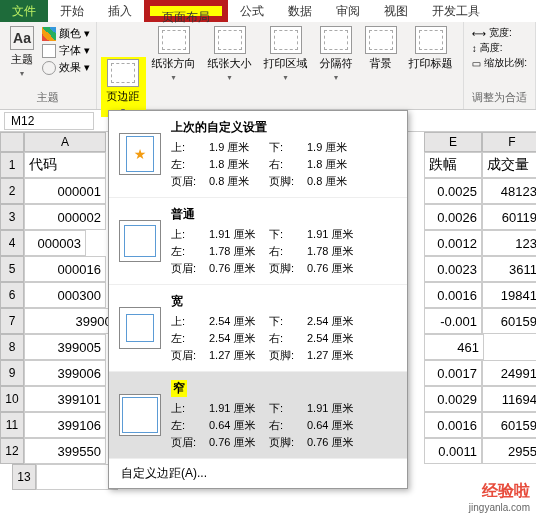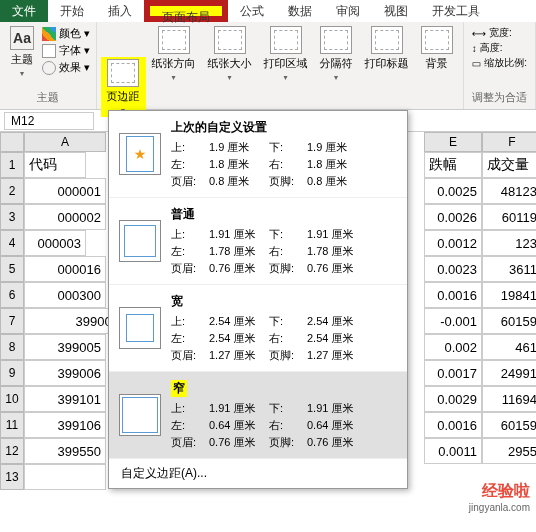--- a/index.html
+++ b/index.html
@@ -1,18 +1,18 @@
 <!DOCTYPE html>
 <html><head>
 <meta charset="utf-8">
 <style>
 * { margin: 0; padding: 0; box-sizing: border-box; }
 body { font-family: "Microsoft YaHei", Arial, sans-serif; font-size: 12px; background: #fff; width: 536px; height: 532px; overflow: hidden; position: relative; }
 .menubar { display: flex; background: #fff; height: 22px; }
-.menubar .file { background: #1e6b3a; color: #ffffff; padding: 3px 12px; font-size: 12px; }
+.menubar .file { background: #1e6b3a; color: #bef264; padding: 3px 12px; font-size: 12px; }
 .menubar .tab { padding: 3px 12px; font-size: 12px; color: #333; cursor: pointer; }
 .menubar .tab.active { background: #ffff00; border: 6px solid #b91c1c; }
 .ribbon { display: flex; background: #f3f2f1; border-bottom: 1px solid #ccc; height: 88px; }
 .ribbon-group { display: flex; flex-direction: column; border-right: 1px solid #ddd; padding: 2px 4px; }
 .ribbon-items { display: flex; flex: 1; }
 .ribbon-label { text-align: center; font-size: 11px; color: #666; padding: 2px 0; }
 .theme-left { display: flex; flex-direction: column; gap: 2px; padding: 2px; }
 .theme-btn { display: flex; align-items: center; gap: 3px; font-size: 11px; cursor: pointer; }
 .icon-box { width: 14px; height: 14px; display: inline-block; }
 .color-icon { background: linear-gradient(45deg,#e74c3c 25%,#f39c12 25%,#f39c12 50%,#27ae60 50%,#27ae60 75%,#3498db 75%); }
@@ -109,25 +109,25 @@
           <span>打印区域</span>
           <span class="arrow">▾</span>
         </div>
       <div class="big-btn">
           <div class="icn page-icn"></div>
           <span>分隔符</span>
           <span class="arrow">▾</span>
         </div>
       <div class="big-btn">
           <div class="icn page-icn"></div>
+          <span>背景</span>
+        </div>
+      <div class="big-btn">
+          <div class="icn page-icn"></div>
           <span>打印标题</span>
-        </div>
-      <div class="big-btn">
-          <div class="icn page-icn"></div>
-          <span>背景</span>
         </div>
     </div>
   </div>
 
   <div class="ribbon-group">
     <div class="right-group ribbon-items">
       <div class="row">
           <span>⟷</span>
           <span>宽度:</span>
         </div>
@@ -150,21 +150,21 @@
 
 <div class="sheet-area">
   <div>
     <div style="display:flex;">
       <div class="hdr corner"></div>
       <div class="hdr colh colA">A</div>
     </div>
     <div id="rows-left">
         <div style="display: flex;">
           <div class="hdr rowh">1</div>
-          <div class="cell lh" style="width:62px">代码</div>
+          <div class="cell lh" style="width:82px">代码</div>
         </div>
         <div style="display: flex;">
           <div class="hdr rowh">2</div>
           <div class="cell" style="width:82px">000001</div>
         </div>
         <div style="display: flex;">
           <div class="hdr rowh">3</div>
           <div class="cell" style="width:82px">000002</div>
         </div>
         <div style="display: flex;">
@@ -196,21 +196,21 @@
           <div class="cell" style="width:82px">399101</div>
         </div>
         <div style="display: flex;">
           <div class="hdr rowh">11</div>
           <div class="cell" style="width:82px">399106</div>
         </div>
         <div style="display: flex;">
           <div class="hdr rowh">12</div>
           <div class="cell" style="width:82px">399550</div>
         </div>
-        <div style="display: flex;">
+        <div style="display: flex; padding-left: 12px;">
           <div class="hdr rowh">13</div>
           <div class="cell" style="width:82px"></div>
         </div>
       </div>
   </div>
   <div style="width:300px; flex-shrink:0;"></div>
   <div>
     <div style="display:flex;">
       <div class="hdr colh colE">E</div>
       <div class="hdr colh colF">F</div>
@@ -238,21 +238,20 @@
         </div>
         <div style="display: flex;">
           <div class="cell" style="width:58px">0.0016</div>
           <div class="cell" style="width:60px">19841</div>
         </div>
         <div style="display: flex;">
           <div class="cell" style="width:58px">-0.001</div>
           <div class="cell" style="width:60px">60159</div>
         </div>
         <div style="display: flex;">
-          <div class="cell" style="width:58px">0.002</div>
           <div class="cell" style="width:60px">461</div>
         </div>
         <div style="display: flex;">
           <div class="cell" style="width:58px">0.0017</div>
           <div class="cell" style="width:60px">24991</div>
         </div>
         <div style="display: flex;">
           <div class="cell" style="width:58px">0.0029</div>
           <div class="cell" style="width:60px">11694</div>
         </div>

